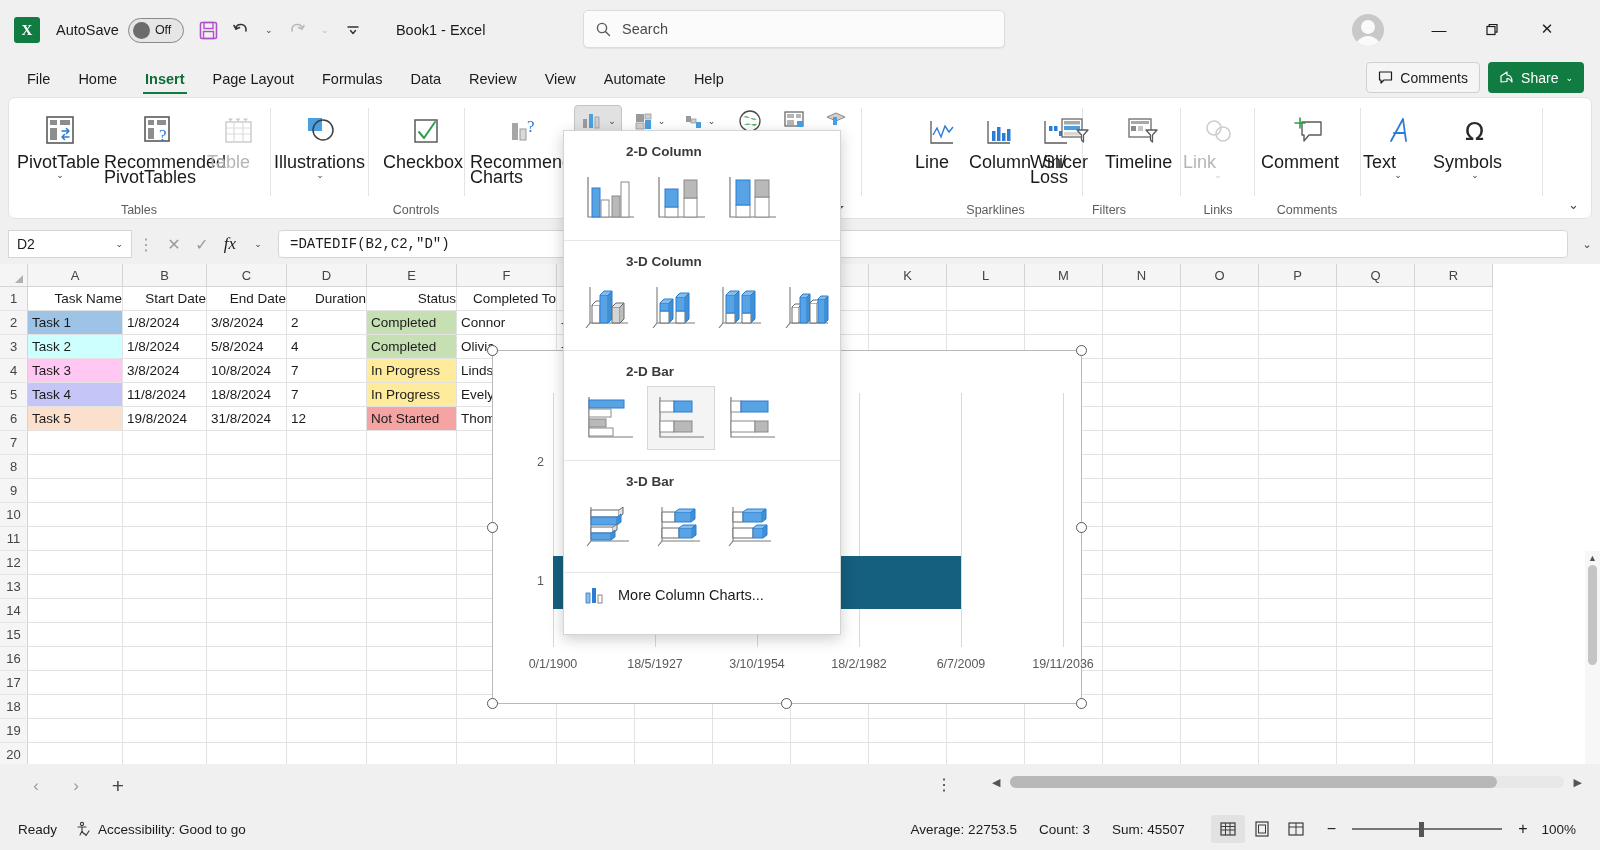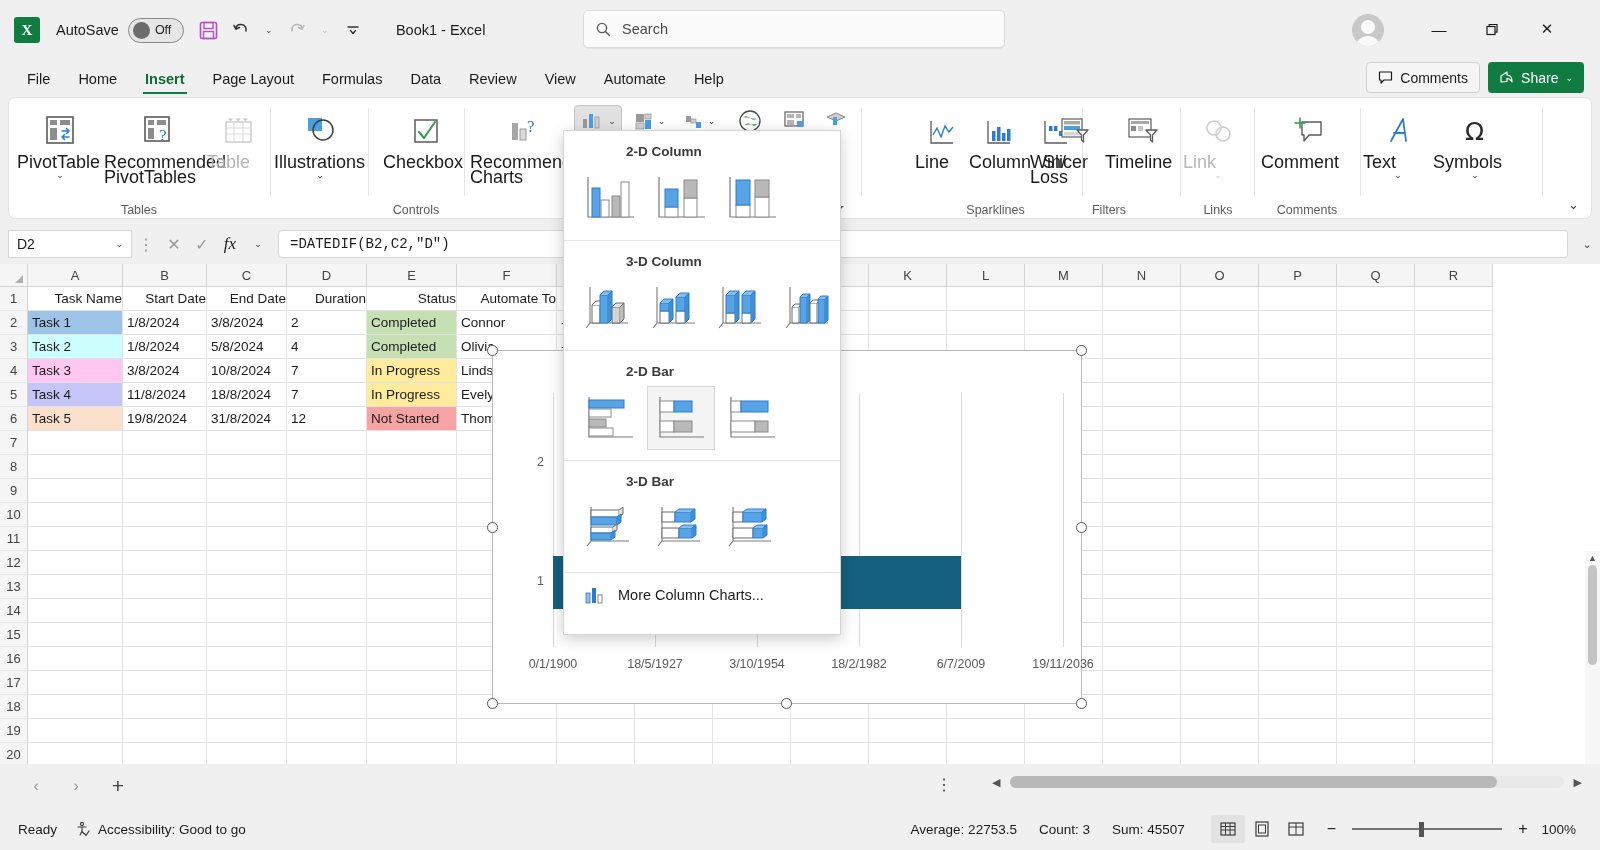--- a/index.html
+++ b/index.html
@@ -798,21 +798,21 @@
     </div>
 
     <div class="cells">
 
       <div class="crow">
         <div class="cell hdr" style="width:95px">Task Name</div>
         <div class="cell hdr" style="width:84px">Start Date</div>
         <div class="cell hdr" style="width:80px">End Date</div>
         <div class="cell hdr" style="width:80px">Duration</div>
         <div class="cell hdr c" style="width:90px">Status</div>
-        <div class="cell hdr" style="width:100px">Automate To</div>
+        <div class="cell hdr" style="width:100px">Completed To</div>
         <div class="cell hdr" style="width:78px">Dep</div>
         <div class="cell" style="width:78px"></div>
         <div class="cell" style="width:78px"></div>
         <div class="cell" style="width:78px"></div>
         <div class="cell" style="width:78px"></div>
         <div class="cell" style="width:78px"></div>
         <div class="cell" style="width:78px"></div>
         <div class="cell" style="width:78px"></div>
         <div class="cell" style="width:78px"></div>
         <div class="cell" style="width:78px"></div>

